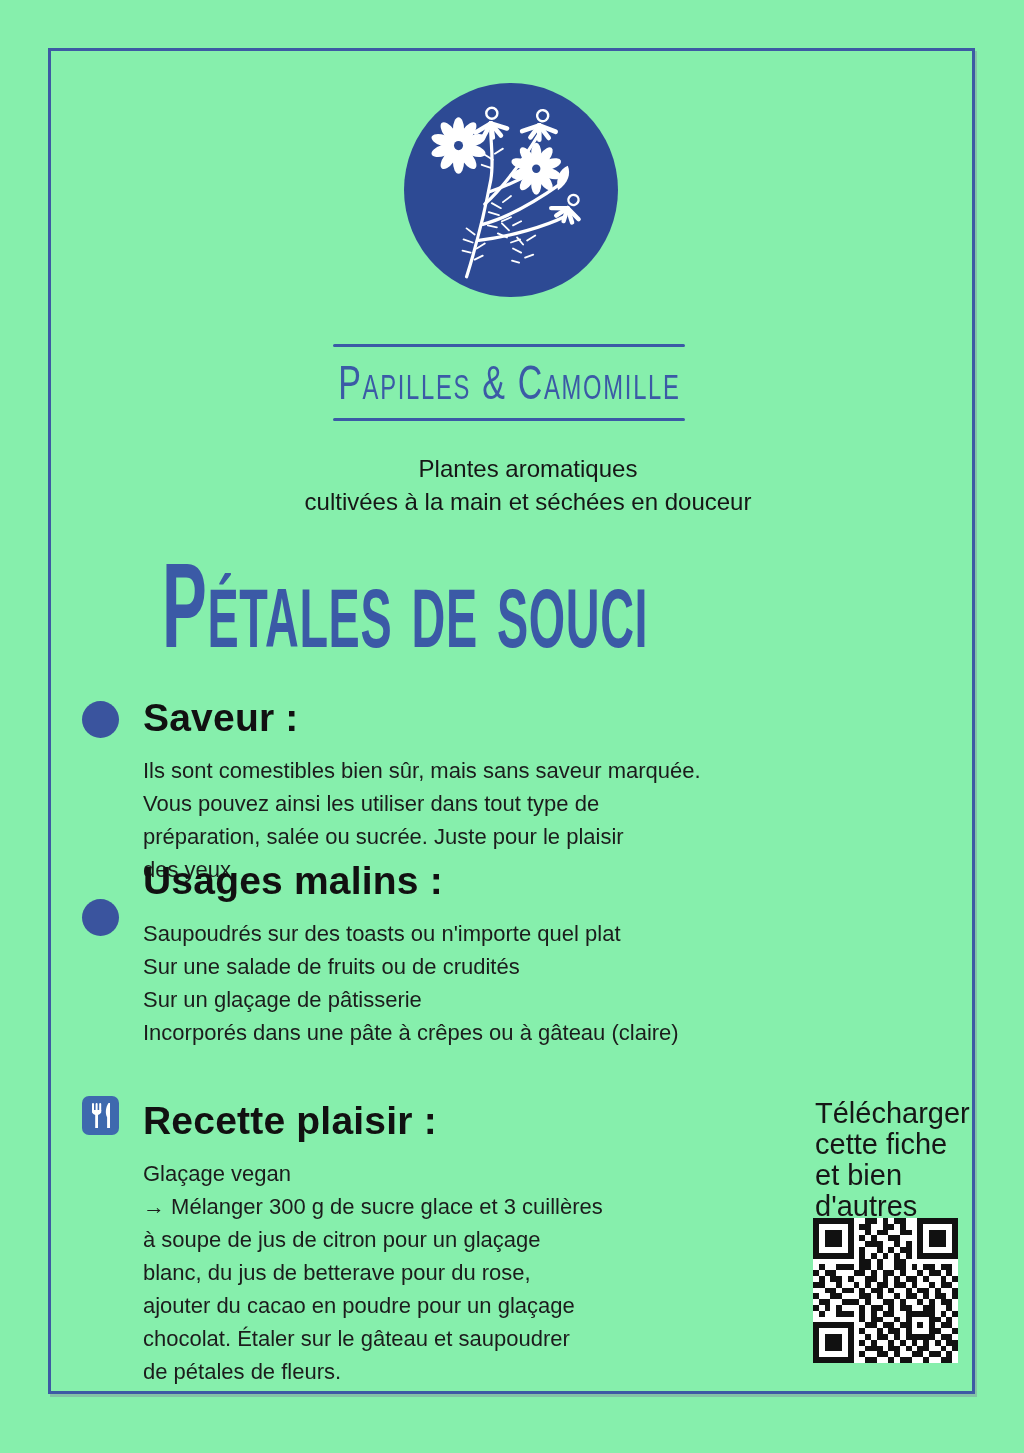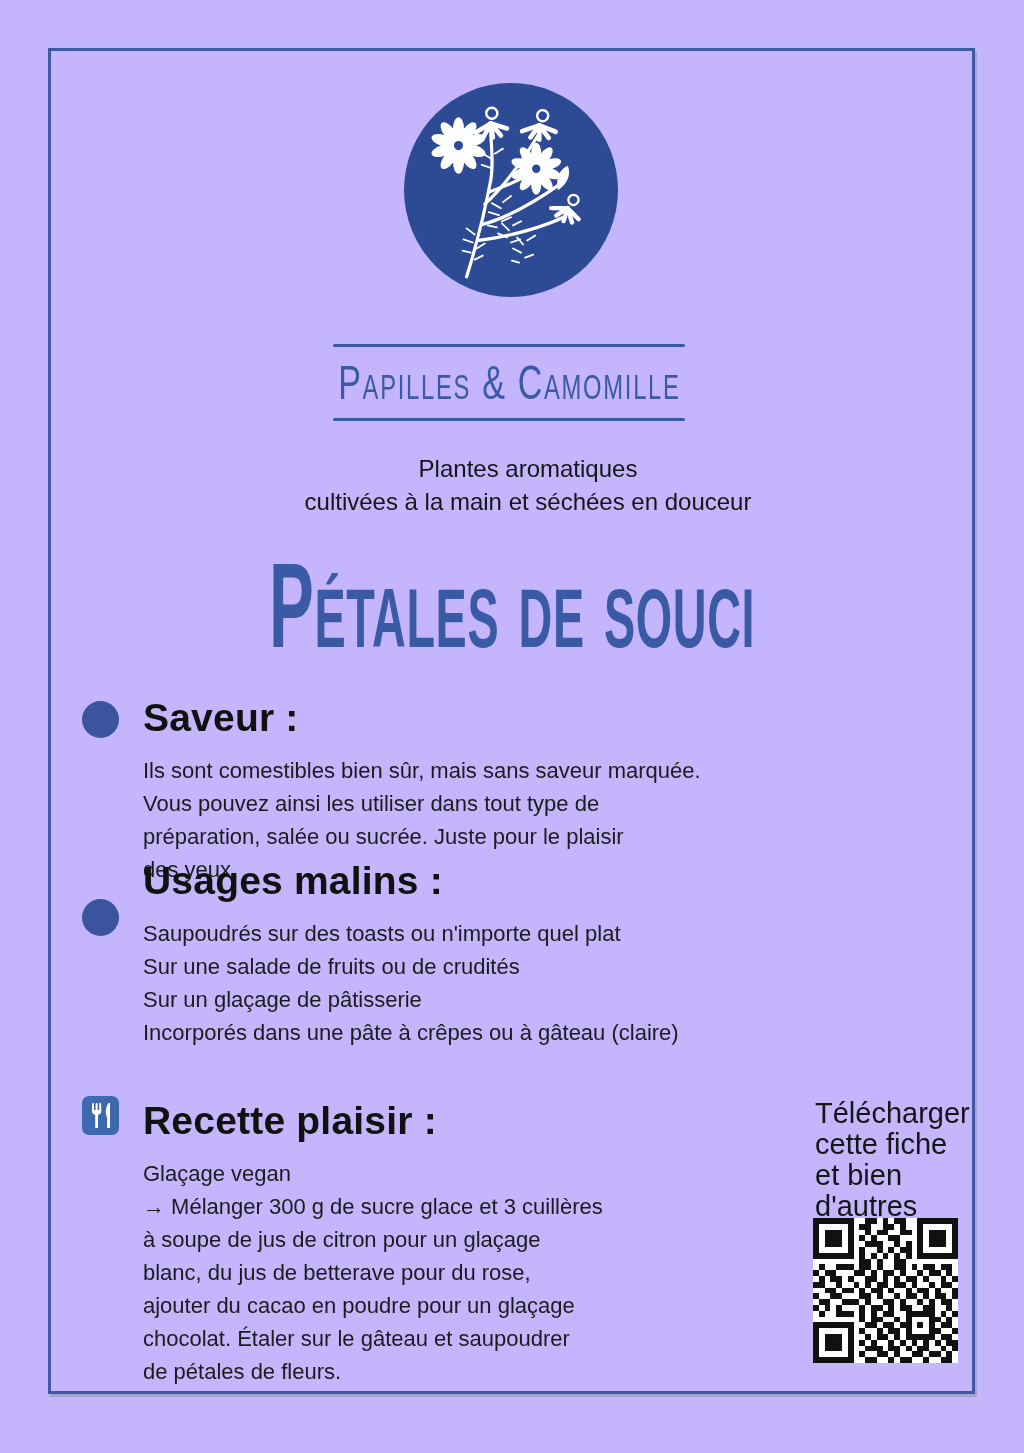--- a/index.html
+++ b/index.html
@@ -1,17 +1,17 @@
 <!DOCTYPE html>
 <html><head>
 <meta charset="utf-8">
 <style>
   html,body{margin:0;padding:0;background:#ffffff;}
   #page{
-    position:relative;width:1024px;height:1453px;background:#c4b5fd;overflow:hidden;
+    position:relative;width:1024px;height:1453px;background:#86efac;overflow:hidden;
     font-family:"Liberation Sans",sans-serif;color:#1c1c1c;
   }
   .frame{
     position:absolute;left:48px;top:48px;width:921px;height:1340px;
     border:3px solid #3d5aa4;box-shadow:2px 3px 0 rgba(130,140,160,.45);
   }
   
   .logo{position:absolute;left:404px;top:83px;width:214px;height:214px;}
   
   .brand-block{position:absolute;left:333px;top:344px;width:352px;text-align:center;}
@@ -21,21 +21,21 @@
     display:inline-block;font-size:40px;font-weight:400;font-variant:small-caps;
     color:#3b5aa6;letter-spacing:2px;white-space:nowrap;
     transform:scale(.85,1.22);transform-origin:center center;
   }
   
   .tagline{
     position:absolute;left:0;right:0;top:452px;text-align:center;
     font-size:24px;line-height:33px;color:#161616;white-space:pre-line;padding-left:32px;
   }
   
-  .product-title{position:absolute;left:0;right:0;top:542px;text-align:center;height:130px;}
+  .product-title{position:absolute;left:0;right:0;top:542px;height:130px;}
   .product-title span{
     display:inline-block;font-size:112px;line-height:1.05;font-weight:700;
     font-variant:small-caps;color:#3b5aa6;letter-spacing:1px;white-space:nowrap;
     transform:scale(.6,1.08);transform-origin:center top;
   }
   
   .section{position:absolute;left:143px;width:800px;}
   .section h2{
     margin:0;font-size:39px;line-height:36px;font-weight:700;color:#111111;
     letter-spacing:.2px;

